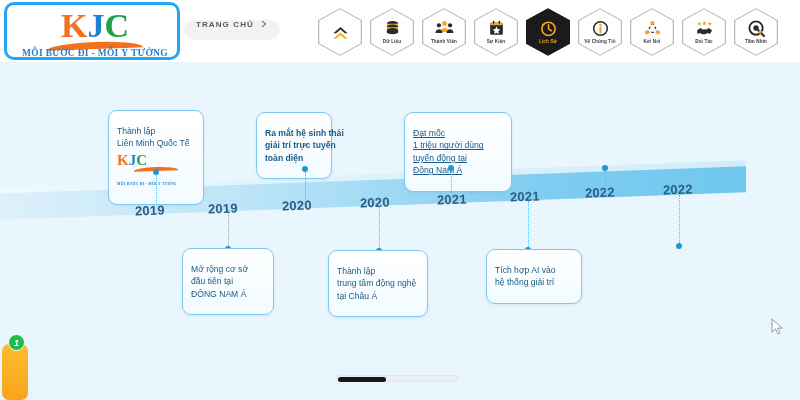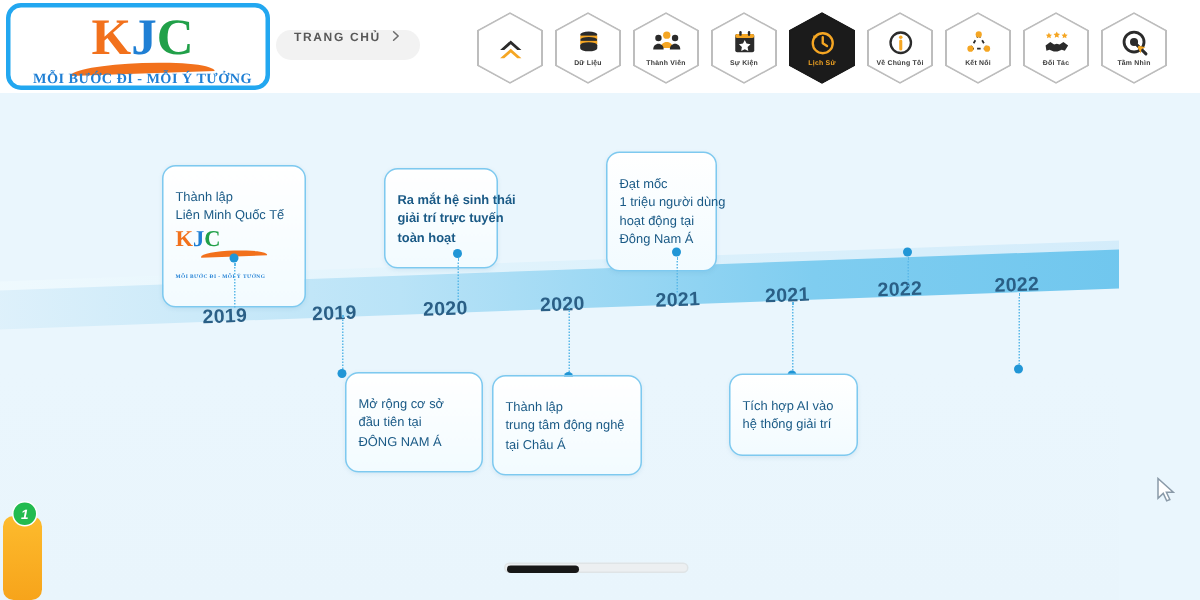--- a/index.html
+++ b/index.html
@@ -388,56 +388,56 @@
           <div class="mini-swoosh"></div>
         </div>
         <div class="mini-tag">MỖI BƯỚC ĐI - MỖI Ý TƯỞNG</div>
       </div>
       <div class="dot" style="left:153px; top:107px;"></div>
       <div class="connector" style="left:156px; top:113px; height:30px;"></div>
 
       <div class="card gradient" style="left:256px; top:50px; width:76px;font-weight:bold;">
         <div class="card-line">Ra mắt hệ sinh thái</div>
         <div class="card-line">giải trí trực tuyến</div>
-        <div class="card-line">toàn hoạt</div>
+        <div class="card-line">toàn diện</div>
       </div>
       <div class="dot" style="left:302px; top:104px;"></div>
       <div class="connector" style="left:305px; top:110px; height:28px;"></div>
 
-      <div class="card gradient" style="left:404px; top:39px; width:74px;">
+      <div class="card gradient" style="left:404px; top:50px; width:108px;text-decoration:underline;">
         <div class="card-line">Đạt mốc</div>
         <div class="card-line">1 triệu người dùng</div>
-        <div class="card-line">hoạt động tại</div>
+        <div class="card-line">tuyến động tại</div>
         <div class="card-line">Đông Nam Á</div>
       </div>
       <div class="dot" style="left:448px; top:103px;"></div>
       <div class="connector" style="left:451px; top:109px; height:24px;"></div>
 
       <div class="dot" style="left:602px; top:103px;"></div>
       <div class="connector" style="left:605px; top:109px; height:20px;"></div>
 
       <div class="connector" style="left:228px; top:148px; height:38px;"></div>
       <div class="dot" style="left:225px; top:184px;"></div>
-      <div class="card gradient" style="left:182px; top:186px; width:92px;margin-left:48px;">
+      <div class="card gradient" style="left:182px; top:186px; width:92px;">
         <div class="card-line">Mở rộng cơ sở</div>
         <div class="card-line">đầu tiên tại</div>
         <div class="card-line">ĐÔNG NAM Á</div>
       </div>
 
       <div class="connector" style="left:379px; top:143px; height:45px;"></div>
       <div class="dot" style="left:376px; top:186px;"></div>
       <div class="card gradient" style="left:328px; top:188px; width:100px;">
         <div class="card-line">Thành lập</div>
         <div class="card-line">trung tâm động nghệ</div>
         <div class="card-line">tại Châu Á</div>
       </div>
 
       <div class="connector" style="left:528px; top:139px; height:48px;"></div>
       <div class="dot" style="left:525px; top:185px;"></div>
-      <div class="card gradient" style="left:486px; top:187px; width:86px;">
+      <div class="card gradient" style="left:486px; top:187px; width:96px;">
         <div class="card-line">Tích hợp AI vào</div>
         <div class="card-line">hệ thống giải trí</div>
       </div>
 
       <div class="connector" style="left:679px; top:133px; height:50px;"></div>
       <div class="dot" style="left:676px; top:181px;"></div>
 
       <div class="hscroll">
         <div class="hscroll-thumb"></div>
       </div>

